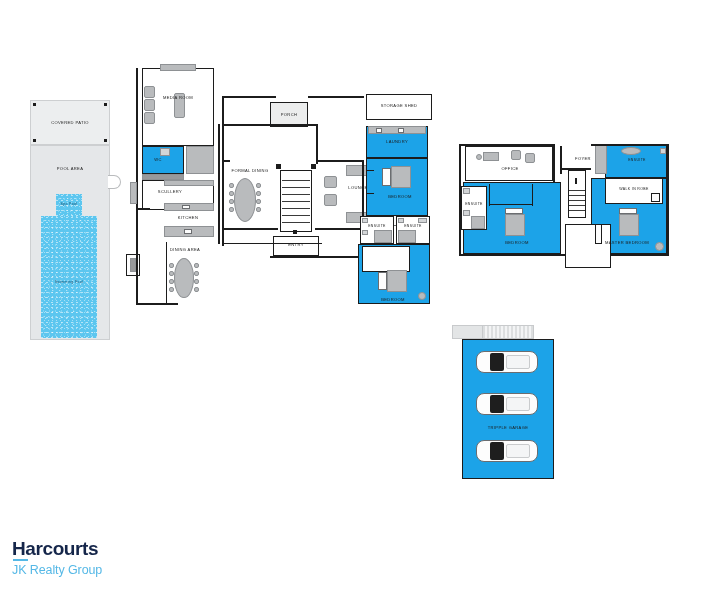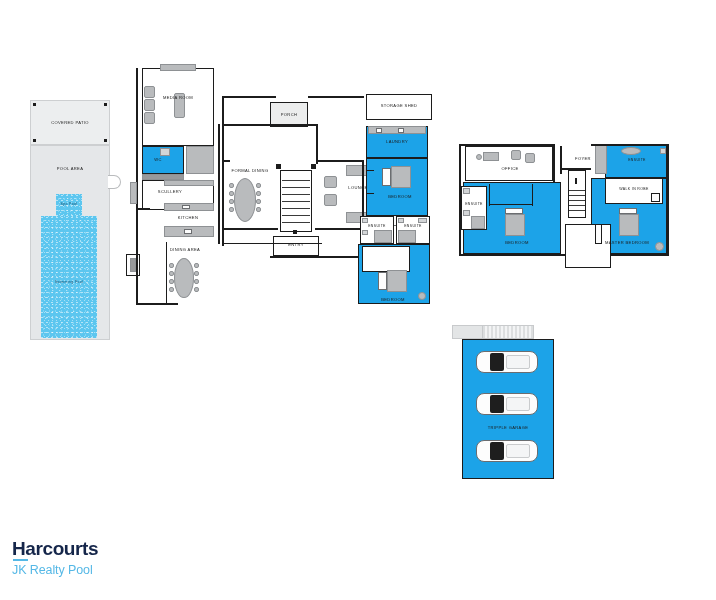--- a/index.html
+++ b/index.html
@@ -312,16 +312,16 @@
     <div class="lbl" style="left:56px;top:100px;">TRIPPLE GARAGE</div>
   </div>
 
 </div>
 
 <div id="footer">
 
   <div style="position:absolute;left:12px;top:14px;">
     <div class="hc-word">Harcourts</div>
     <div class="hc-rule"></div>
-    <div class="hc-sub">JK Realty Pool</div>
+    <div class="hc-sub">JK Realty Group</div>
   </div>
 
 </div>
 
 </body></html>

